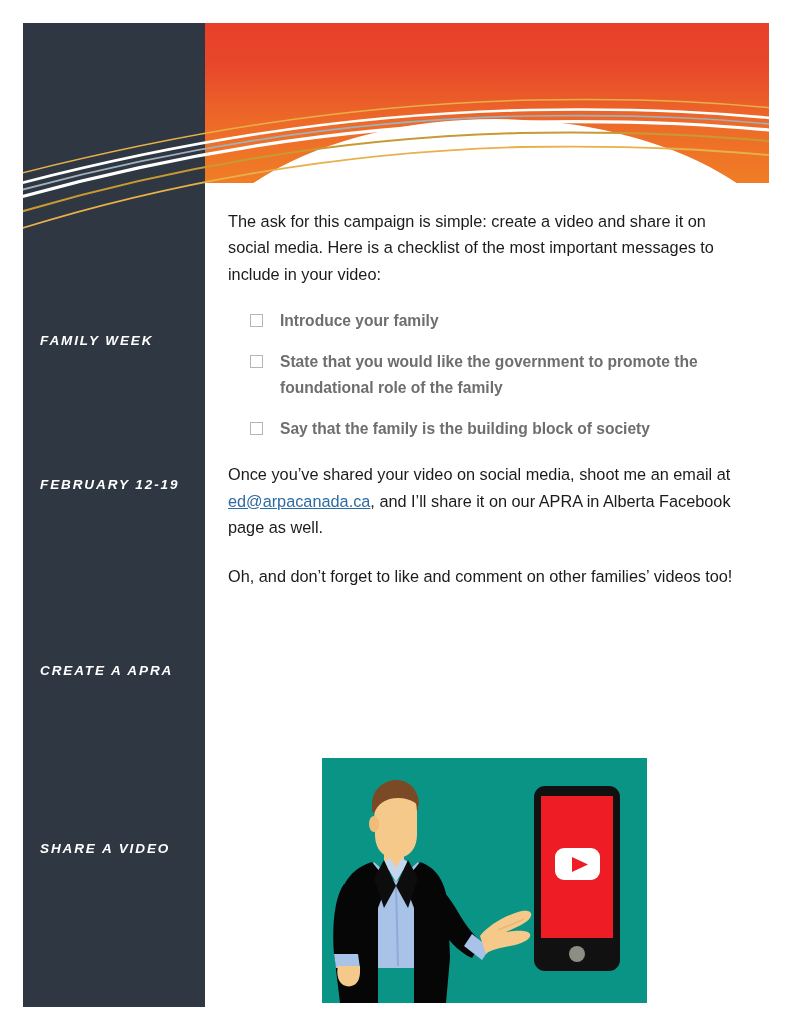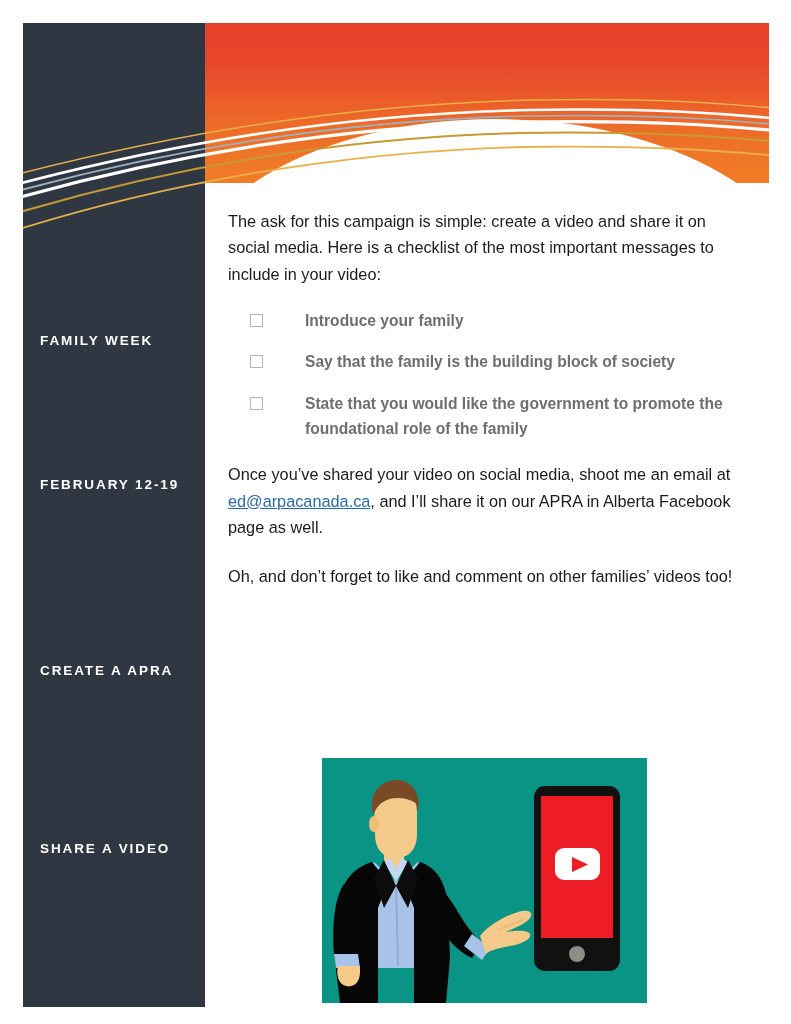--- a/index.html
+++ b/index.html
@@ -26,20 +26,21 @@
   
   #sidebar {
     position: absolute;
     left: 23px;
     top: 23px;
     width: 182px;
     height: 984px;
     background: #2e3742;
     overflow: hidden;
     z-index: 3;
+    font-style: italic;
   }
   .side-label {
     position: absolute;
     left: 17px;
     color: #ffffff;
     font-family: "Liberation Sans", sans-serif;
     font-weight: bold;
     font-size: 13.5px;
     letter-spacing: 1.9px;
     white-space: nowrap;
@@ -141,21 +142,20 @@
   }
   #checklist li {
     display: flex;
     align-items: flex-start;
     margin-bottom: 16px;
     font-family: "Liberation Sans", sans-serif;
     font-weight: bold;
     font-size: 15.6px;
     color: #6e6e6e;
     line-height: 1.62;
-    gap: 25px;
   }
   #checklist li:last-child { margin-bottom: 0; }
   .cb {
     flex: 0 0 auto;
     width: 11px;
     height: 11px;
     border: 1px solid #b5b5b5;
     margin-right: 17px;
     margin-top: 6px;
     background: transparent;
@@ -215,25 +215,25 @@
 
     <p class="body-para" id="intro-para">The ask for this campaign is simple: create a video and share it on social media. Here is a checklist of the most important messages to include in your video:</p>
 
     <ul id="checklist">
       <li>
         <span class="cb"></span>
         <span class="cl-text">Introduce your family</span>
       </li>
       <li>
         <span class="cb"></span>
-        <span class="cl-text">Say that the family is the building block of society</span>
+        <span class="cl-text">State that you would like the government to promote the foundational role of the family</span>
       </li>
       <li>
         <span class="cb"></span>
-        <span class="cl-text">State that you would like the government to promote the foundational role of the family</span>
+        <span class="cl-text">Say that the family is the building block of society</span>
       </li>
     </ul>
 
     <p class="body-para" id="email-para"><span>Once you’ve shared your video on social media, shoot me an email at </span><a class="email-link" href="#">ed@arpacanada.ca</a><span>, and I’ll share it on our APRA in Alberta Facebook page as well.</span></p>
 
     <p class="body-para" id="closing-para">Oh, and don’t forget to like and comment on other families’ videos too!</p>
 
   </div>
 
   <div id="illustration-wrap">

